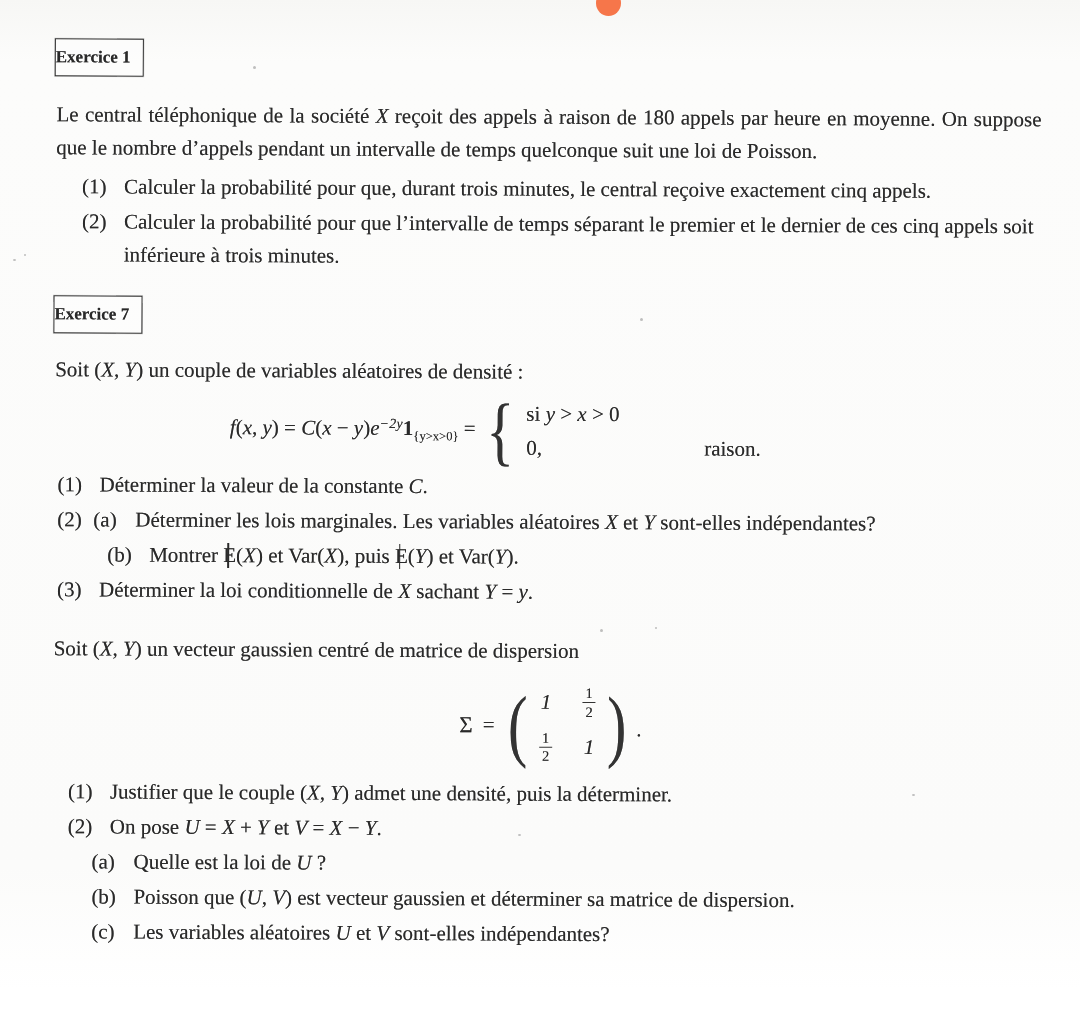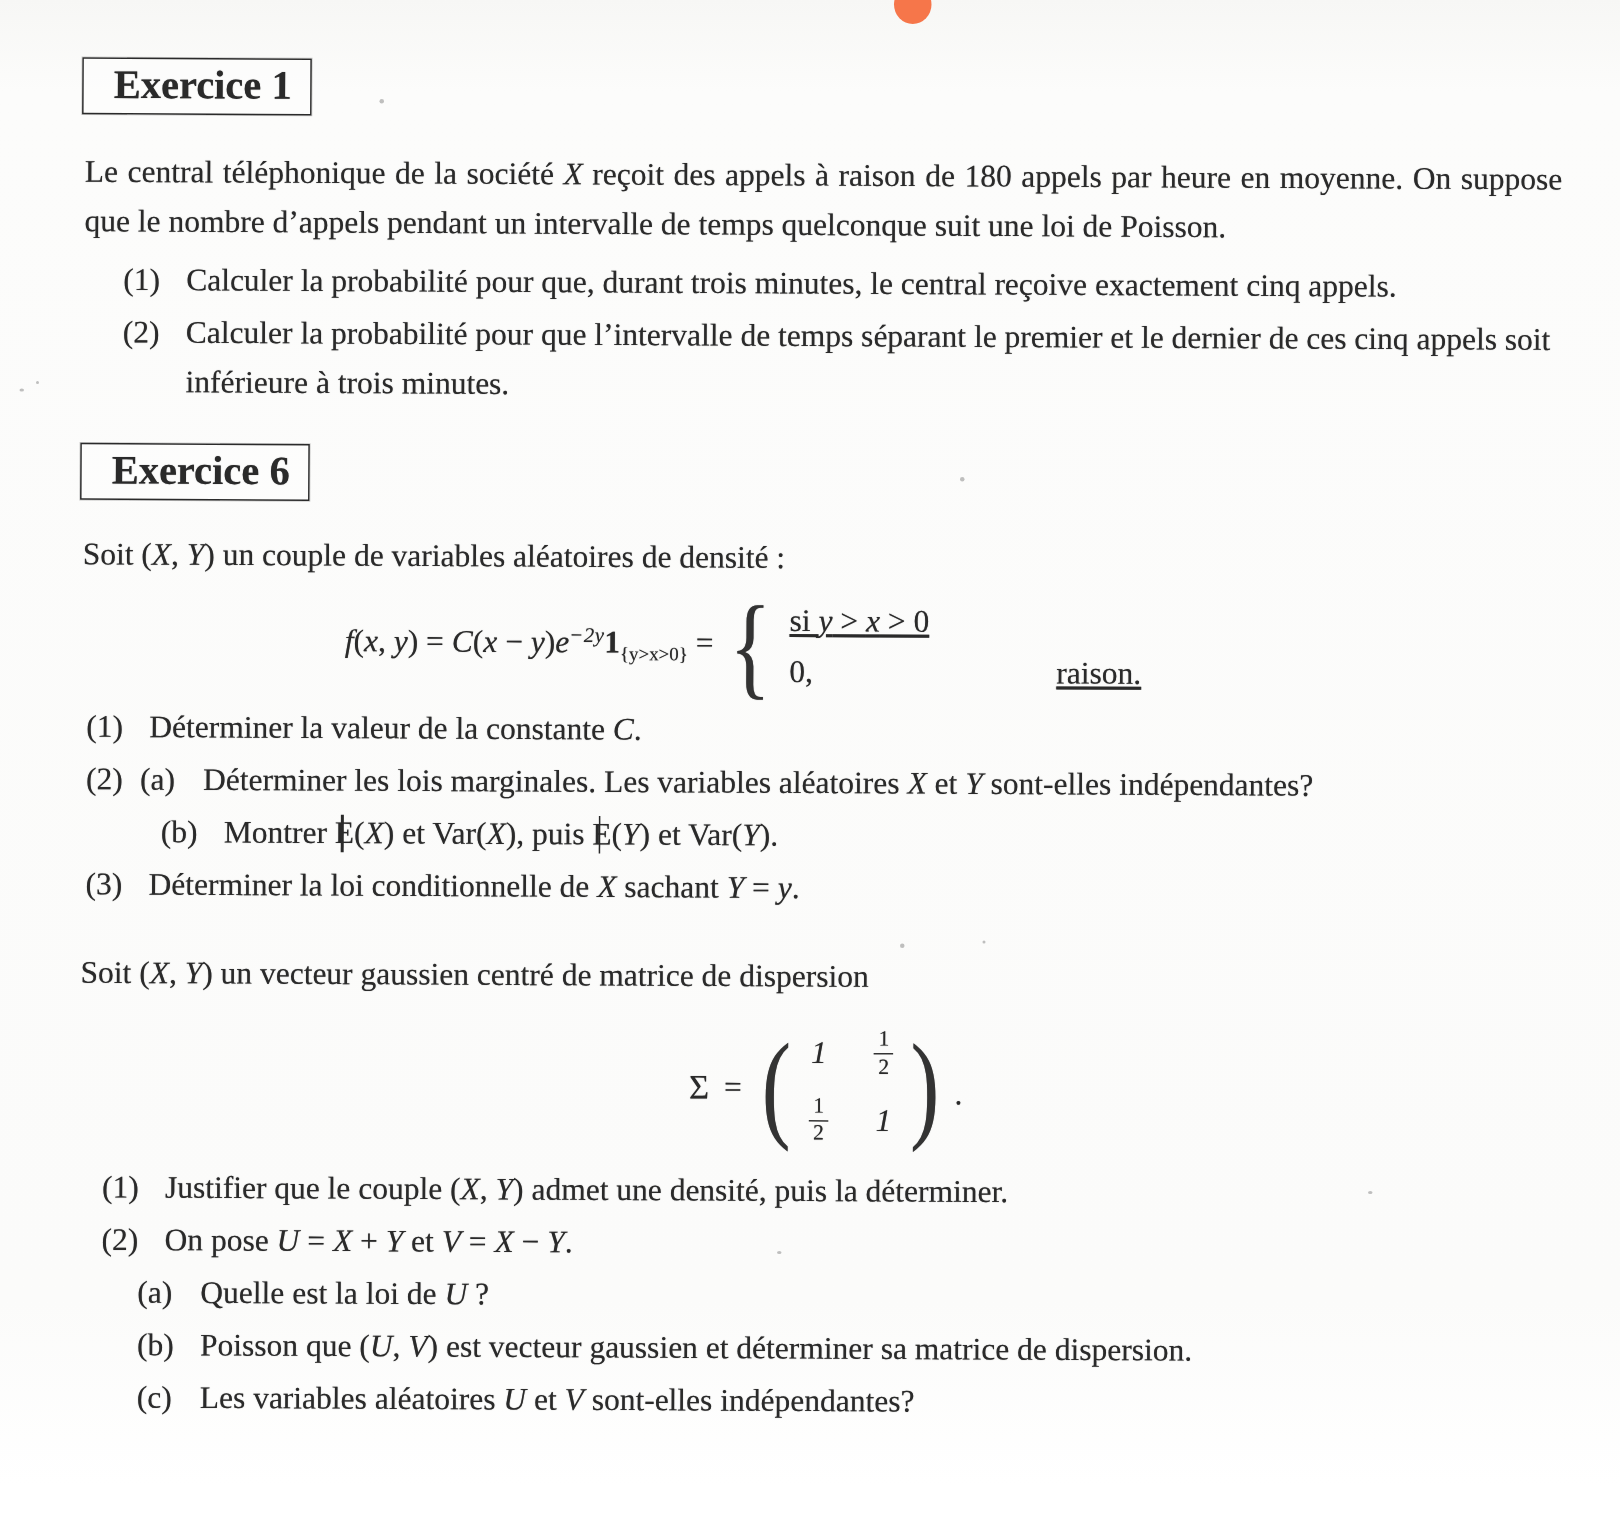--- a/index.html
+++ b/index.html
@@ -17,21 +17,21 @@
     font-size:21px;line-height:33px;
     text-shadow:0 0 0.6px rgba(35,35,35,.6);
   }
   .orange-dot{
     position:absolute;left:596px;top:-10px;width:25px;height:26px;
     border-radius:50%;z-index:5;
   }
   .speck{position:absolute;border-radius:50%;background:#8d8d8d;opacity:.55;}
   .exbox{
     display:inline-block;border:1.7px solid #2b2b2b;
-    padding:1px 12px 2px 20px;font-weight:bold;font-size:27px;
+    padding:1px 12px 2px 0;font-weight:bold;font-size:17px;
     box-shadow:0 0 0 .5px rgba(60,60,60,.25);
     background:rgba(255,255,255,.4);
   }
   .intro{margin:22px 0 0 2px;width:985px;text-align:justify;}
   .plain-line{margin:20px 0 0 2px;}
   .items{margin-top:6px;}
   .item{display:flex;align-items:baseline;margin-top:2px;}
   .mk{flex:0 0 36px;}
   .mk2{flex:0 0 36px;}
   .sp2{flex:0 0 50px;}
@@ -50,21 +50,21 @@
   .seg-bb{position:relative;display:inline-block;font-weight:500;}
   .seg-bb::after{content:"";position:absolute;left:34%;top:12%;bottom:11%;width:1.1px;background:currentColor;}
   
   .formula{display:flex;align-items:center;margin:10px 0 8px 177px;}
   .f-lhs{white-space:nowrap;}
   .brace{font-size:68px;font-weight:300;line-height:0;margin:0 10px 0 8px;
          transform:scaleY(1.12) scaleX(.85);display:inline-block;color:#333;}
   .cases{display:flex;flex-direction:column;row-gap:4px;}
   .case-row{display:flex;line-height:30px;}
   .case-row .expr{width:178px;white-space:nowrap;}
-  .case-row .cond{white-space:nowrap;text-decoration:underline;}
+  .case-row .cond{white-space:nowrap;}
   
   .sigma-line{display:flex;align-items:center;margin:14px 0 10px 408px;height:86px;}
   .sig{font-size:23px;}
   .meq{margin:0 10px;}
   .paren{font-size:80px;font-weight:200;line-height:0;color:#333;
          transform:scaleX(.72) scaleY(1.0);display:inline-block;}
   .mtx{display:grid;grid-template-columns:auto auto;column-gap:30px;row-gap:9px;
        justify-items:center;align-items:center;margin:0 8px;font-style:italic;}
   .frac{display:inline-flex;flex-direction:column;align-items:center;
         font-size:14.5px;line-height:1.15;font-style:normal;}
@@ -100,21 +100,21 @@
       </div>
       <div class="item">
         <span class="mk">(2)</span>
         <span class="txt"><span>Calculer la probabilité pour que l’intervalle de temps séparant le premier et le dernier de ces cinq appels soit inférieure à trois minutes.</span></span>
       </div>
     </div>
   </section>
 
   <section class="sec2">
     <div class="exbox">
-      <span>Exercice 6</span>
+      <span>Exercice 7</span>
     </div>
     <p class="plain-line"><span>Soit (</span><span class="seg-i">X</span><span>, </span><span class="seg-i">Y</span><span>) un couple de variables aléatoires de densité :</span></p>
 
     <div class="formula">
       <span class="f-lhs"><span class="seg-i">f</span><span>(</span><span class="seg-i">x</span><span>, </span><span class="seg-i">y</span><span>) = </span><span class="seg-i">C</span><span>(</span><span class="seg-i">x</span><span> − </span><span class="seg-i">y</span><span>)</span><span class="seg-i">e</span><span class="seg-sup">−2y</span><span class="seg-b">1</span><span class="seg-sub">{y&gt;x&gt;0}</span><span>  =</span></span>
       <span class="brace">{</span>
       <div class="cases">
         <div class="case-row">
           <span class="cond"><span>si </span><span class="seg-i">y</span><span> &gt; </span><span class="seg-i">x</span><span> &gt; 0</span></span>
         </div>

